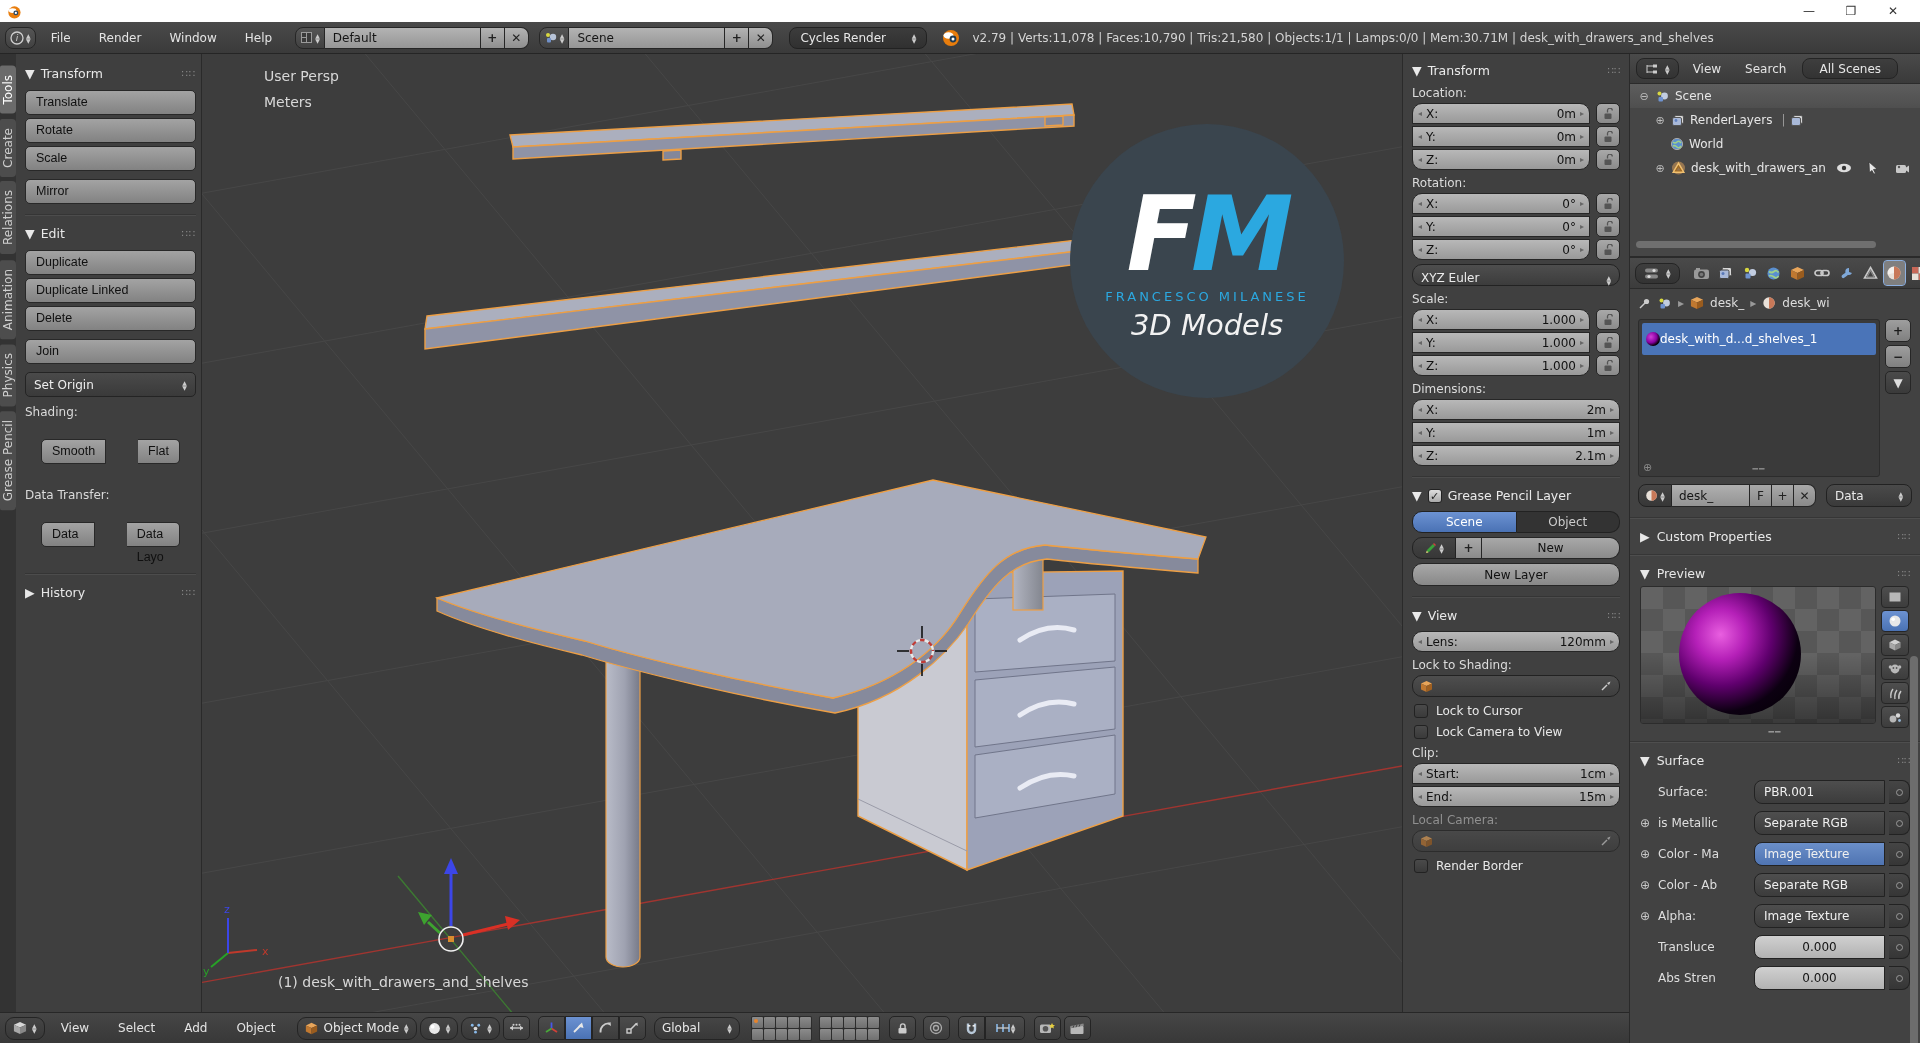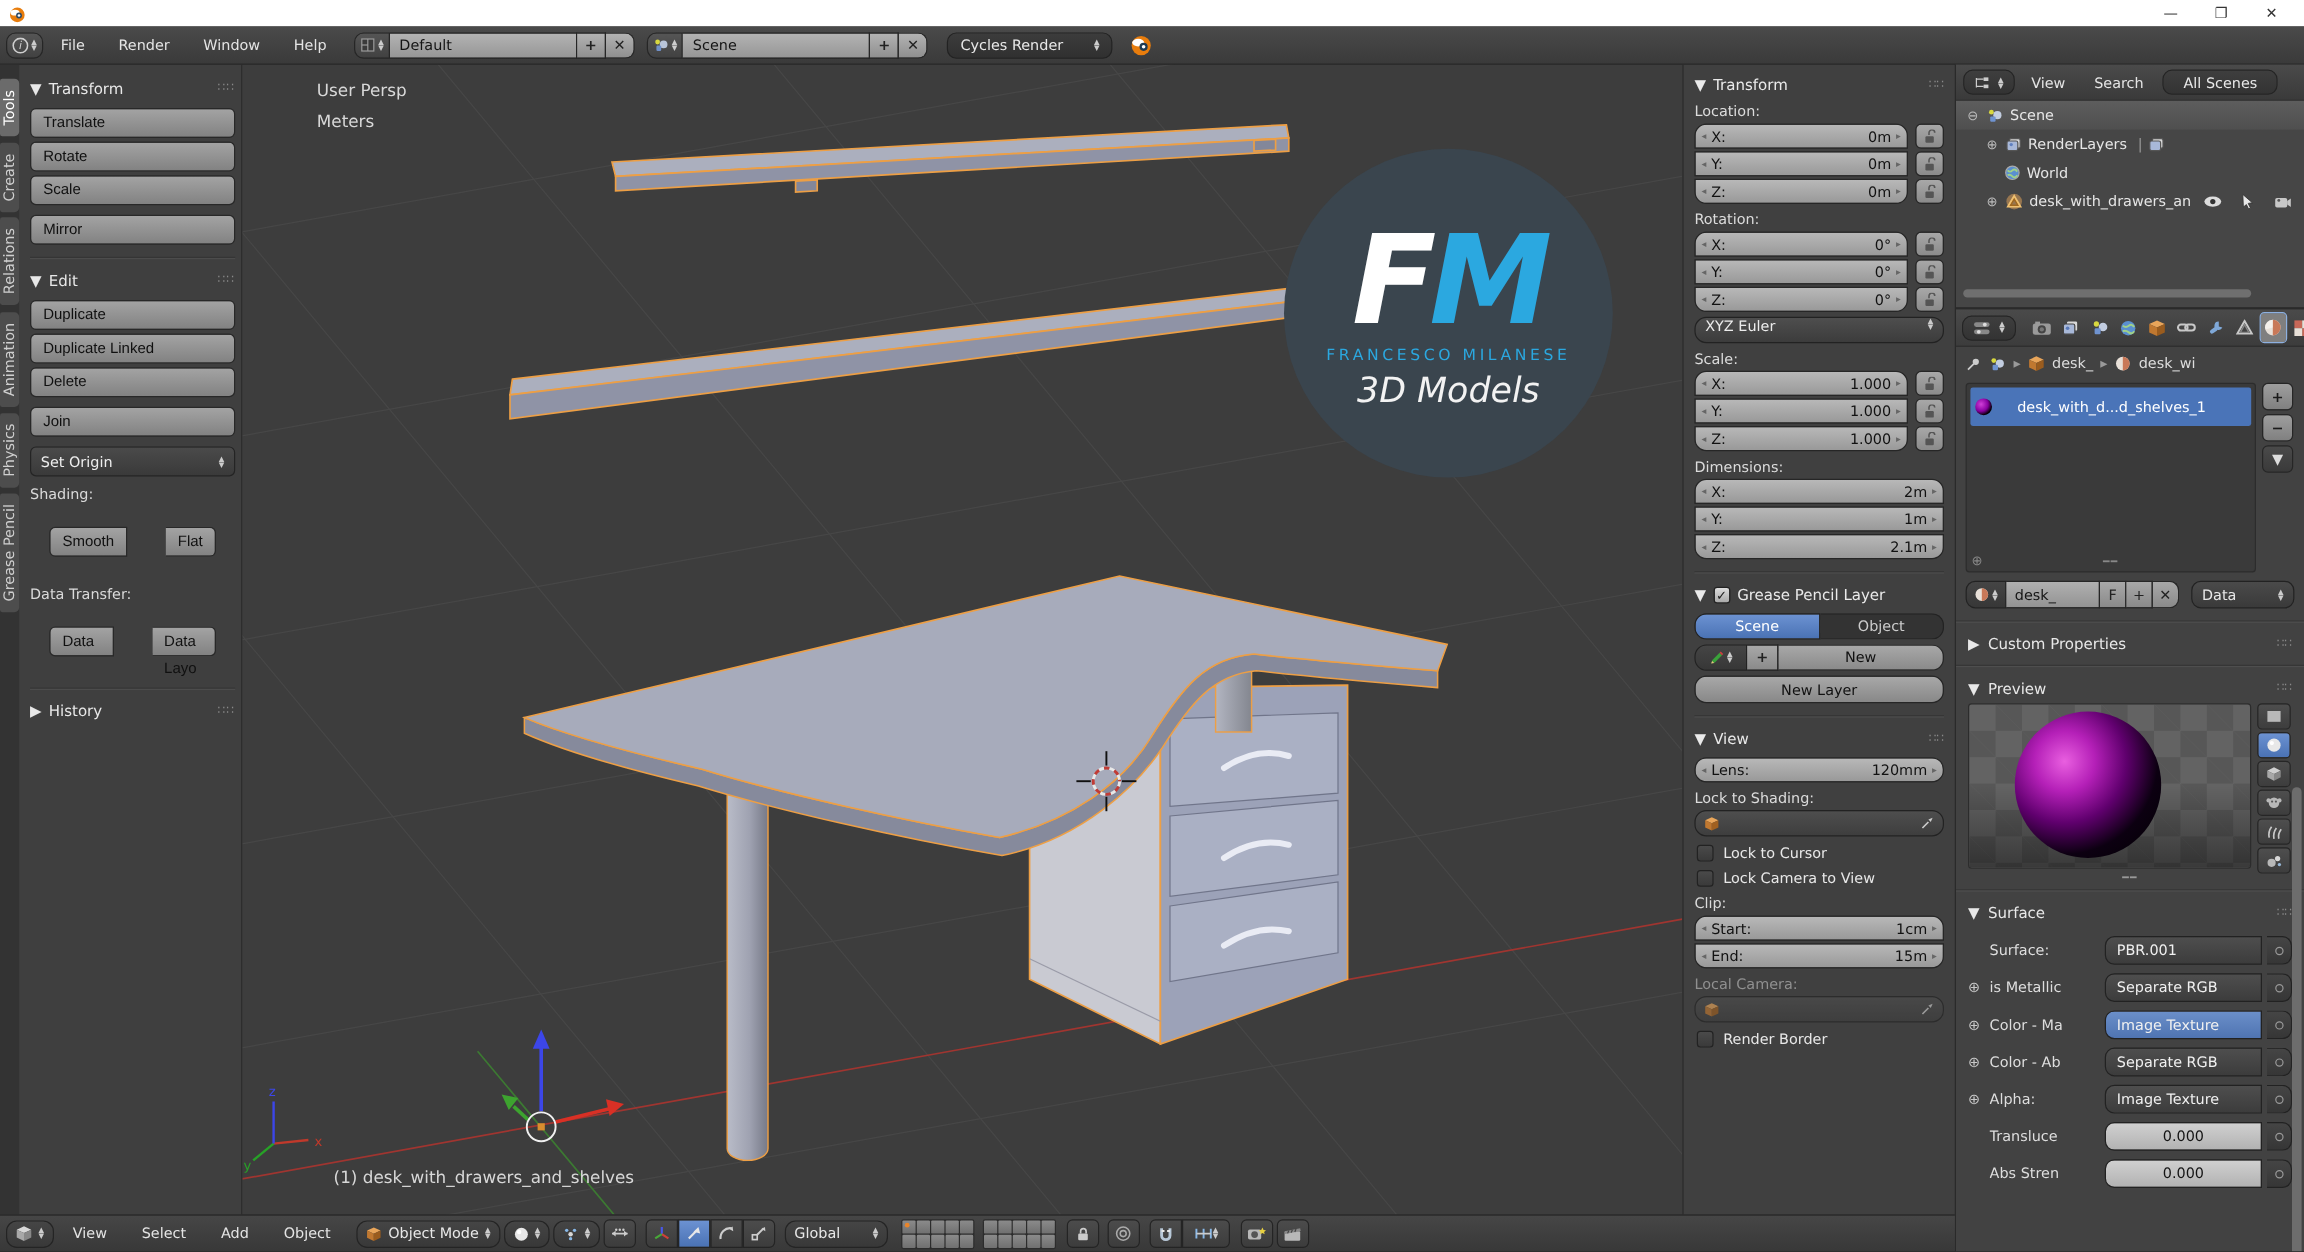--- a/index.html
+++ b/index.html
@@ -57,21 +57,21 @@
 .nlabel{color:#dcdcdc;margin:6px 0 3px}
 .nrow{display:flex;gap:6px;margin-bottom:2px;align-items:center}
 .pill{flex:1;display:flex;align-items:center;height:21px;background:linear-gradient(#b8b8b8,#999);border:1px solid #262626;border-radius:10px;color:#111;padding:0 5px;font-size:12px}
 .pill .ar{color:#666;font-size:8px}
 .pill .k{margin-left:4px}
 .pill .v{margin-left:auto;margin-right:4px}
 .stack .pill{border-radius:0}
 .stack .nrow:first-of-type .pill{border-radius:10px 10px 0 0}
 .stack .nrow:last-of-type .pill{border-radius:0 0 10px 10px}
 .lockbtn{width:24px;height:21px;background:linear-gradient(#a8a8a8,#8a8a8a);border:1px solid #262626;border-radius:5px;display:flex;align-items:center;justify-content:center}
-.npill-dark{display:flex;align-items:flex-start;justify-content:space-between;height:22px;background:linear-gradient(#4e4e4e,#3c3c3c);border:1px solid #222;border-radius:10px;color:#ececec;padding:0 8px;margin-bottom:3px}
+.npill-dark{display:flex;align-items:flex-end;justify-content:space-between;height:22px;background:linear-gradient(#4e4e4e,#3c3c3c);border:1px solid #222;border-radius:10px;color:#ececec;padding:0 8px;margin-bottom:3px}
 .segrow{display:flex;margin-bottom:4px}
 .segrow .seg{flex:1;height:22px;display:flex;align-items:center;justify-content:center;border:1px solid #222}
 .seg.on{background:linear-gradient(#6c92d2,#4a72b4);color:#fff;border-radius:10px 0 0 10px}
 .seg.off{background:#333;color:#ccc;border-radius:0 10px 10px 0;border-left:0}
 .gp-newrow{display:flex;gap:0;margin-bottom:4px}
 .gpencilbtn{width:44px;height:22px;background:linear-gradient(#454545,#373737);border:1px solid #222;border-radius:10px 0 0 10px;display:flex;align-items:center;justify-content:center;gap:2px}
 .gplus{width:26px;height:22px;background:linear-gradient(#a8a8a8,#8a8a8a);border:1px solid #262626;border-left:0;color:#222;display:flex;align-items:center;justify-content:center;font-weight:bold}
 .gnew{flex:1;height:22px;background:linear-gradient(#a8a8a8,#8a8a8a);border:1px solid #262626;border-left:0;border-radius:0 10px 10px 0;display:flex;align-items:center;justify-content:center;color:#111}
 .fullbtn{width:100%;height:23px;background:linear-gradient(#a8a8a8,#888);border:1px solid #262626;border-radius:10px;color:#111;display:flex;align-items:center;justify-content:center;margin-bottom:4px}
 .chkrow{display:flex;align-items:center;gap:8px;margin:7px 2px}
@@ -88,21 +88,21 @@
 .toggler{width:12px;color:#bbb;font-size:11px;text-align:center}
 .olrow .right-icons{position:absolute;right:10px;display:flex;gap:16px;align-items:center}
 .olscroll{position:absolute;bottom:8px;left:6px;width:240px;height:7px;background:#6f6f6f;border-radius:4px}
 .props{position:absolute;top:204px;left:0;right:0;bottom:0;background:#424242;overflow:hidden}
 .phead{height:31px;background:linear-gradient(#4a4a4a,#3c3c3c);border-bottom:1px solid #2b2b2b;display:flex;align-items:center;gap:3px;padding:0 5px}
 .picon{width:25px;height:24px;display:flex;align-items:center;justify-content:center;border-radius:3px}
 .picon.active{background:#7f7f7f;outline:1px solid #8db0e0}
 .crumbs{display:flex;align-items:center;gap:6px;padding:7px 8px;color:#ddd}
 .slotwrap{display:flex;gap:5px;padding:2px 8px}
 .slotlist{flex:1;height:158px;background:#3a3a3a;border:1px solid #2c2c2c;border-radius:3px;padding:3px;position:relative}
-.slotrow{display:flex;align-items:center;gap:21px;height:22px;background:#4a74b8;border-radius:2px;color:#fff;padding:16px 4px}
+.slotrow{display:flex;align-items:center;gap:0;height:22px;background:#4a74b8;border-radius:2px;color:#fff;padding:16px 4px}
 .slot-foot{position:absolute;bottom:2px;left:4px;color:#888;font-size:11px}
 .slot-grip{position:absolute;bottom:2px;left:50%;transform:translateX(-50%);color:#888;font-size:9px;letter-spacing:1px}
 .slotbtns{width:27px;display:flex;flex-direction:column;gap:3px}
 .sbtn{width:26px;height:23px;background:linear-gradient(#9e9e9e,#808080);border:1px solid #262626;border-radius:5px;color:#1a1a1a;display:flex;align-items:center;justify-content:center;font-weight:bold}
 .sbtn.dark{background:linear-gradient(#4a4a4a,#3a3a3a);color:#ddd}
 .namerow{display:flex;align-items:center;padding:5px 8px;gap:0}
 .matdd{width:34px;height:23px;background:linear-gradient(#454545,#373737);border:1px solid #222;border-radius:8px 0 0 8px;display:flex;align-items:center;justify-content:center;gap:2px}
 .namefield{flex:1;height:23px;background:linear-gradient(#b0b0b0,#939393);border:1px solid #262626;border-left:0;color:#151515;display:flex;align-items:center;padding:0 7px}
 .nbtn{width:22px;height:23px;background:linear-gradient(#a8a8a8,#8a8a8a);border:1px solid #262626;border-left:0;color:#222;display:flex;align-items:center;justify-content:center}
 .nbtn.last{border-radius:0 8px 8px 0}
@@ -202,20 +202,21 @@
     <div class="engine">
       <span>Cycles Render</span>
       <span class="updn">▲<br>▼</span>
     </div>
     <svg width="19" height="19" viewBox="0 0 19 19" style="margin-left:12px">
         <circle cx="10" cy="10" r="8" fill="#e87d0d"></circle>
         <ellipse cx="7.5" cy="7.5" rx="5" ry="3.2" fill="#fff"></ellipse>
         <circle cx="12" cy="11" r="3.4" fill="#1e3a52"></circle>
         <circle cx="12" cy="11" r="1.5" fill="#fff"></circle>
       </svg>
+    <span class="stats">v2.79 | Verts:11,078 | Faces:10,790 | Tris:21,580 | Objects:1/1 | Lamps:0/0 | Mem:30.71M | desk_with_drawers_and_shelves</span>
   </div>
 
   <div class="toolshelf">
     <div class="tabcol">
       <div class="vtab active">Tools</div>
       <div class="vtab">Create</div>
       <div class="vtab">Relations</div>
       <div class="vtab">Animation</div>
       <div class="vtab">Physics</div>
       <div class="vtab">Grease Pencil</div>

